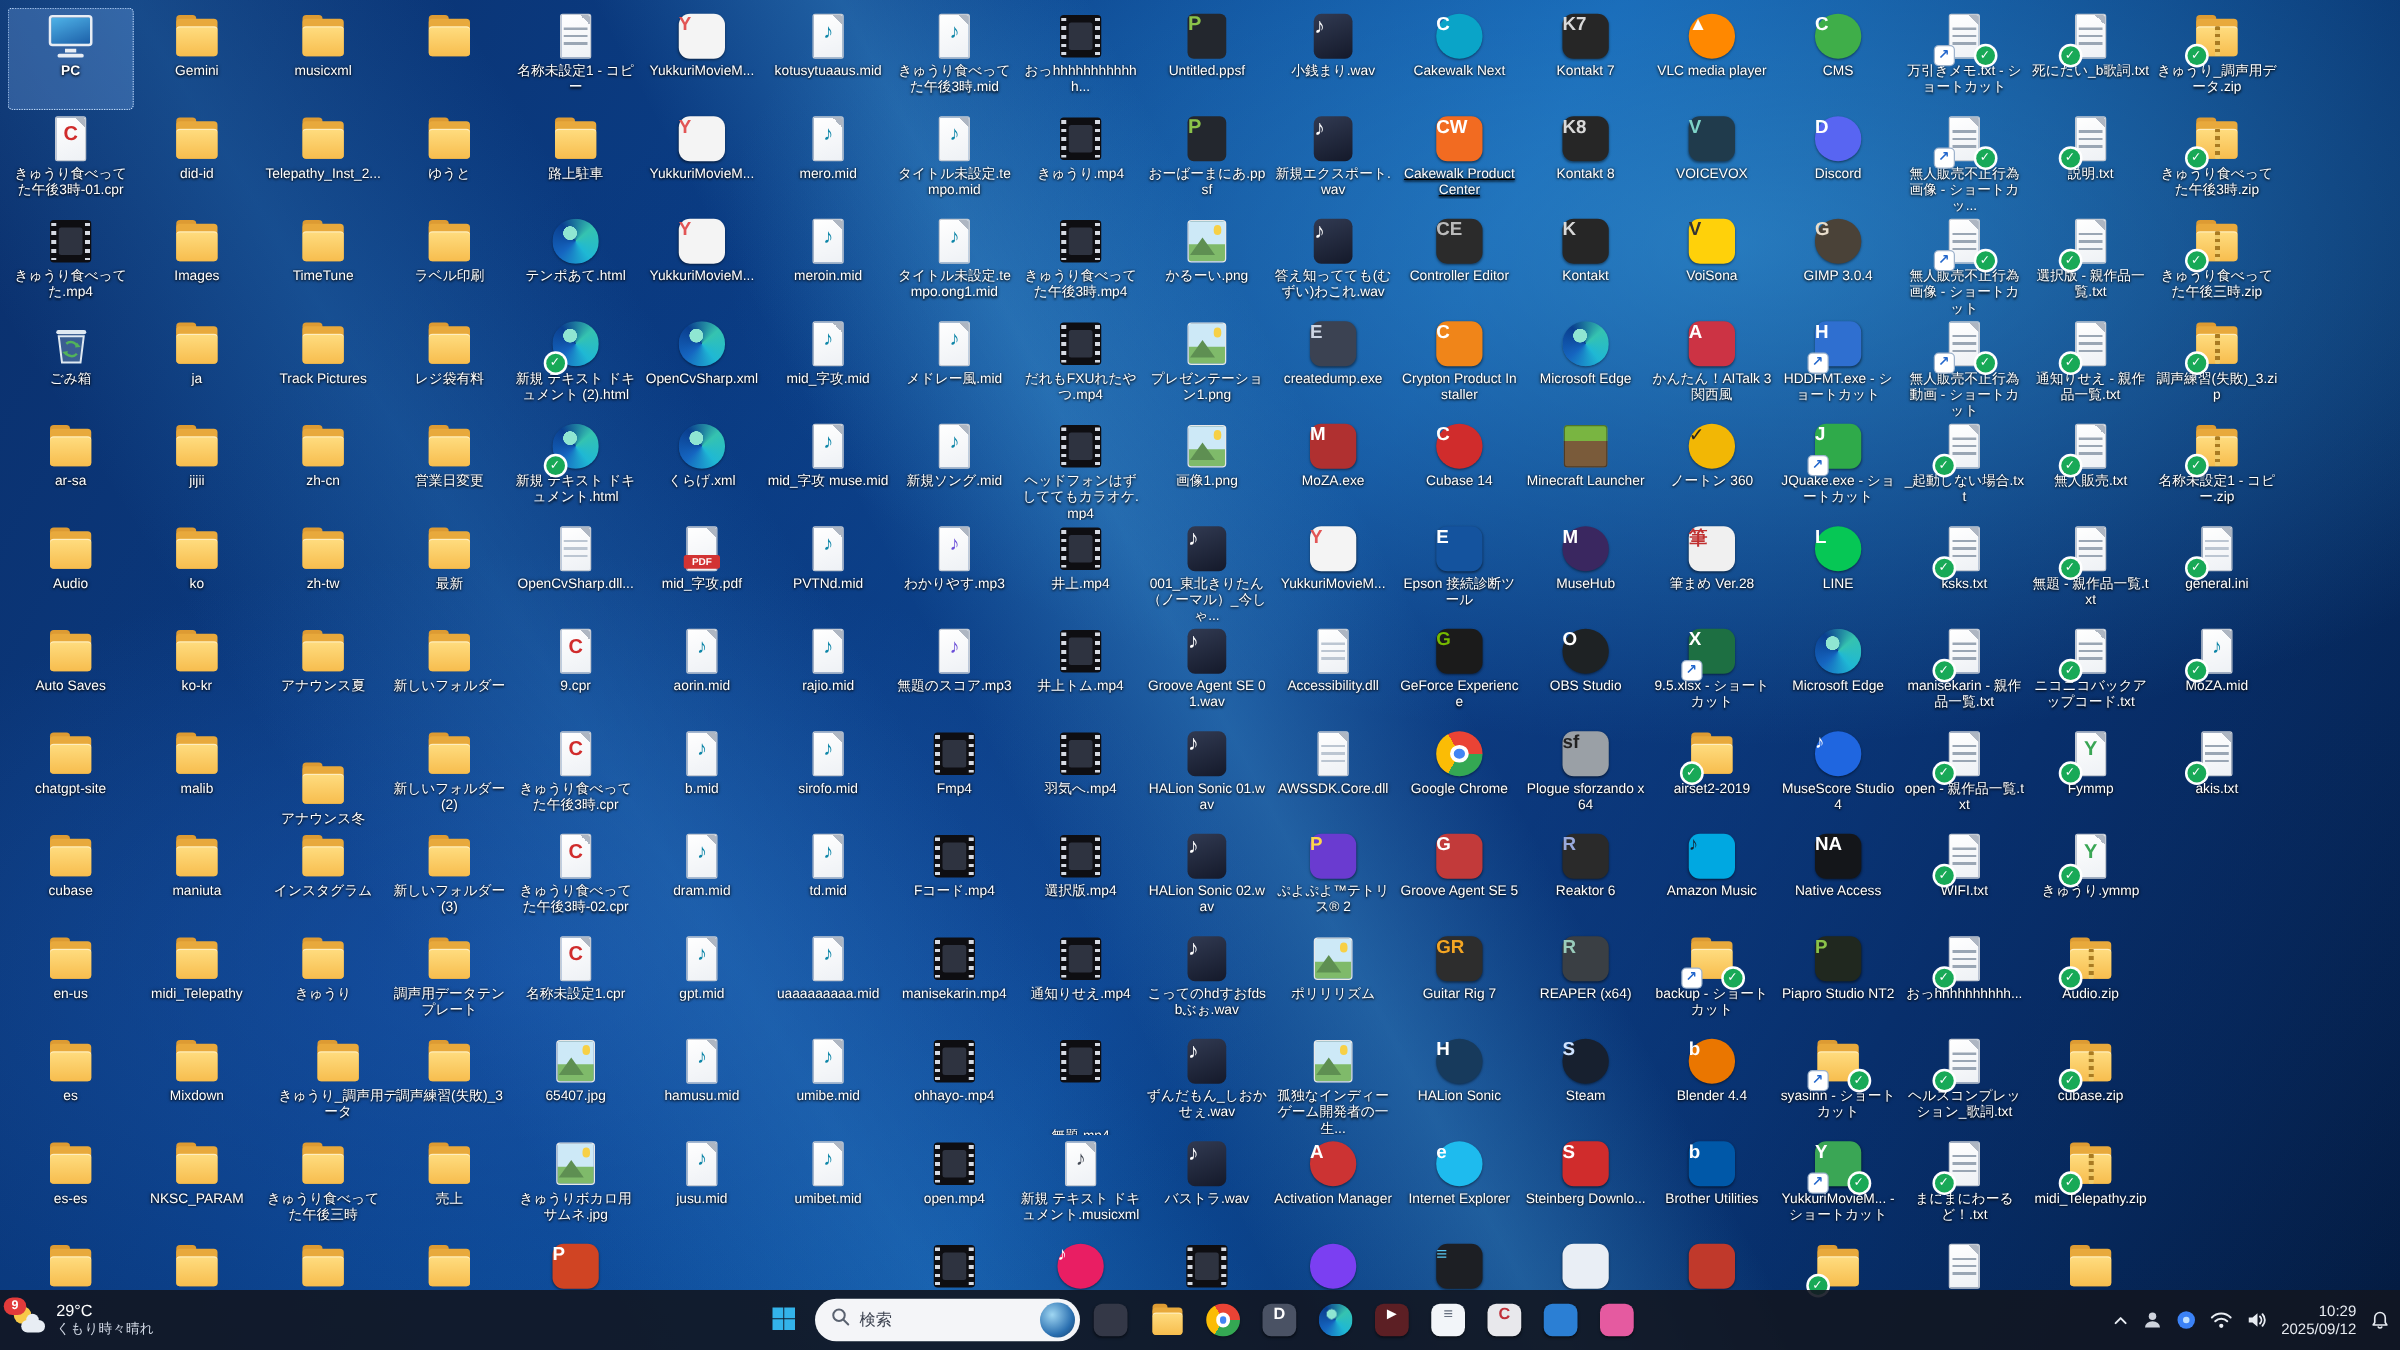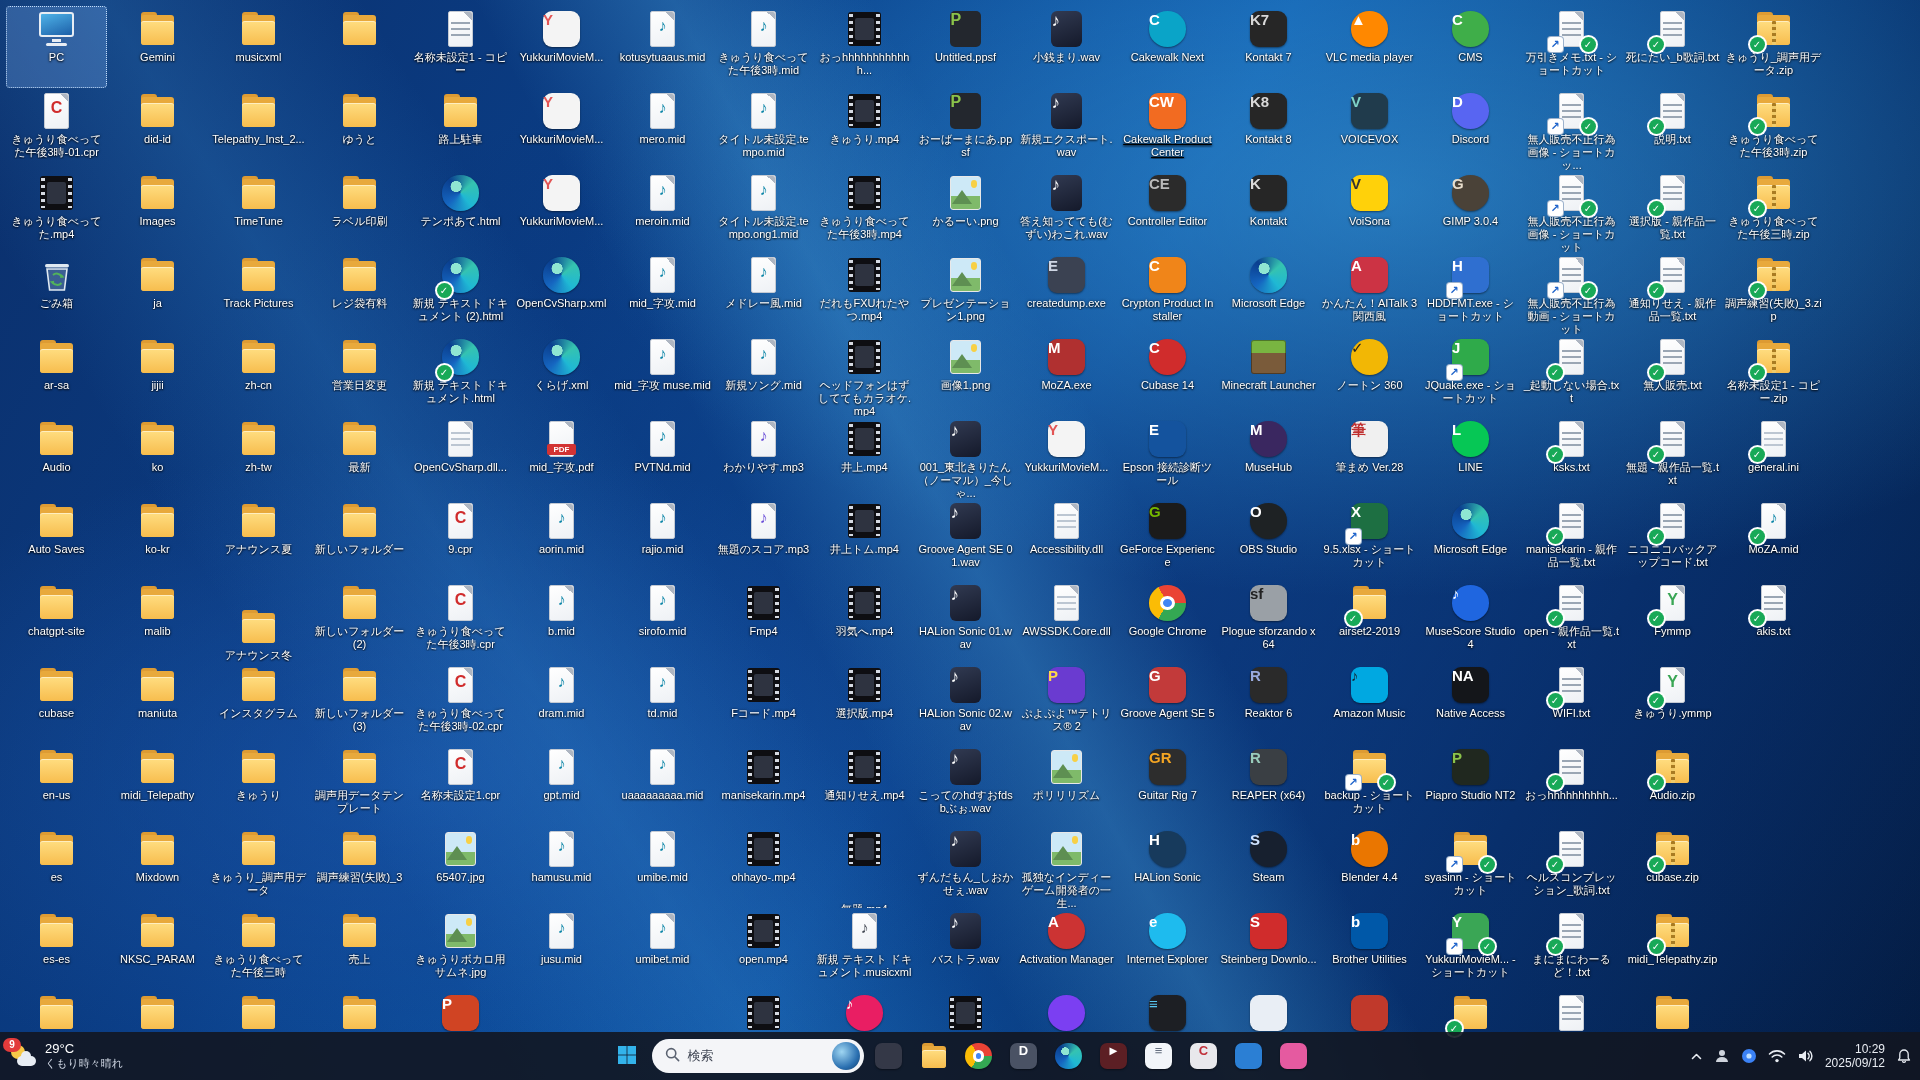--- a/index.html
+++ b/index.html
@@ -12,21 +12,21 @@
       radial-gradient(1300px 650px at 72% 18%, rgba(62,165,228,0.55), rgba(0,0,0,0) 62%),
       radial-gradient(1000px 560px at 22% 72%, rgba(32,98,188,0.5), rgba(0,0,0,0) 60%),
       radial-gradient(1500px 850px at 58% 58%, rgba(12,45,110,0.65), rgba(0,0,0,0) 72%),
       linear-gradient(118deg,#0b2f6b 0%,#0a3d85 28%,#0d58aa 52%,#06306b 78%,#041b40 100%);
   }
   
   .grid{position:absolute;left:6px;top:6px;display:grid;
     grid-template-columns:repeat(18,101px);grid-auto-rows:82px;z-index:1;}
   .cell{width:101px;height:82px;box-sizing:border-box;padding-top:3px;border-radius:4px;
     display:flex;flex-direction:column;align-items:center;overflow:hidden;}
-  .cell.selected{background:rgba(130,180,245,0.28);outline:1px dotted rgba(205,228,255,0.95);outline-offset:-1px;}
+  .cell.selected{background:rgba(130,180,245,0.28);outline:1px dotted rgba(205,228,255,0.95);outline-offset:-1px;font-weight:bold;}
   .label{margin-top:2px;width:100%;box-sizing:border-box;padding:0 2px;text-align:center;
     font-size:11px;line-height:13px;color:#fff;word-break:break-all;
     text-shadow:0 1px 2px rgba(0,0,0,0.95),0 0 3px rgba(0,0,0,0.7);
     display:-webkit-box;-webkit-line-clamp:3;-webkit-box-orient:vertical;overflow:hidden;max-height:39px;}
   .ic{position:relative;width:42px;height:40px;flex:none;}
   .ic i,.ic b{display:block;font-style:normal;}
   
   .fd-tab{position:absolute;left:10%;top:8%;width:40%;height:26%;border-radius:3px 3px 0 0;background:#dd9b33;}
   .fd-back{position:absolute;left:10%;right:10%;top:16%;bottom:10%;border-radius:3px;background:#e8a93c;}
   .fd-front{position:absolute;left:10%;right:10%;top:30%;bottom:10%;border-radius:3px;
@@ -1414,21 +1414,21 @@
       <div class="label">es</div>
     </div>
     <div class="cell" style="grid-area: 11 / 2;">
       <div class="ic">
         <i class="fd-tab"></i>
         <i class="fd-back"></i>
         <i class="fd-front"></i>
       </div>
       <div class="label">Mixdown</div>
     </div>
-    <div class="cell" style="grid-area: 11 / 3;">
+    <div class="cell" style="grid-area: 11 / 3; margin-left: 12px;">
       <div class="ic">
         <i class="fd-tab"></i>
         <i class="fd-back"></i>
         <i class="fd-front"></i>
       </div>
       <div class="label">きゅうり_調声用データ</div>
     </div>
     <div class="cell" style="grid-area: 11 / 4;">
       <div class="ic">
         <i class="fd-tab"></i>

